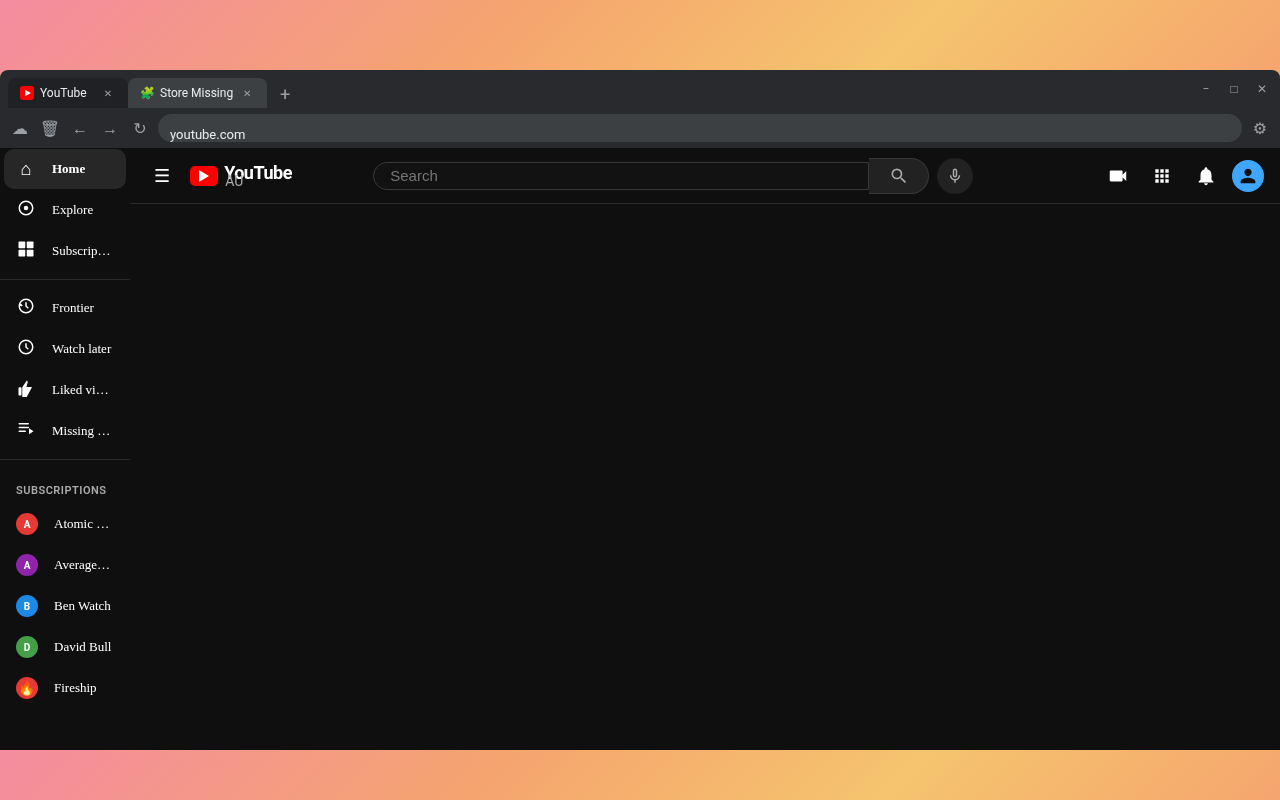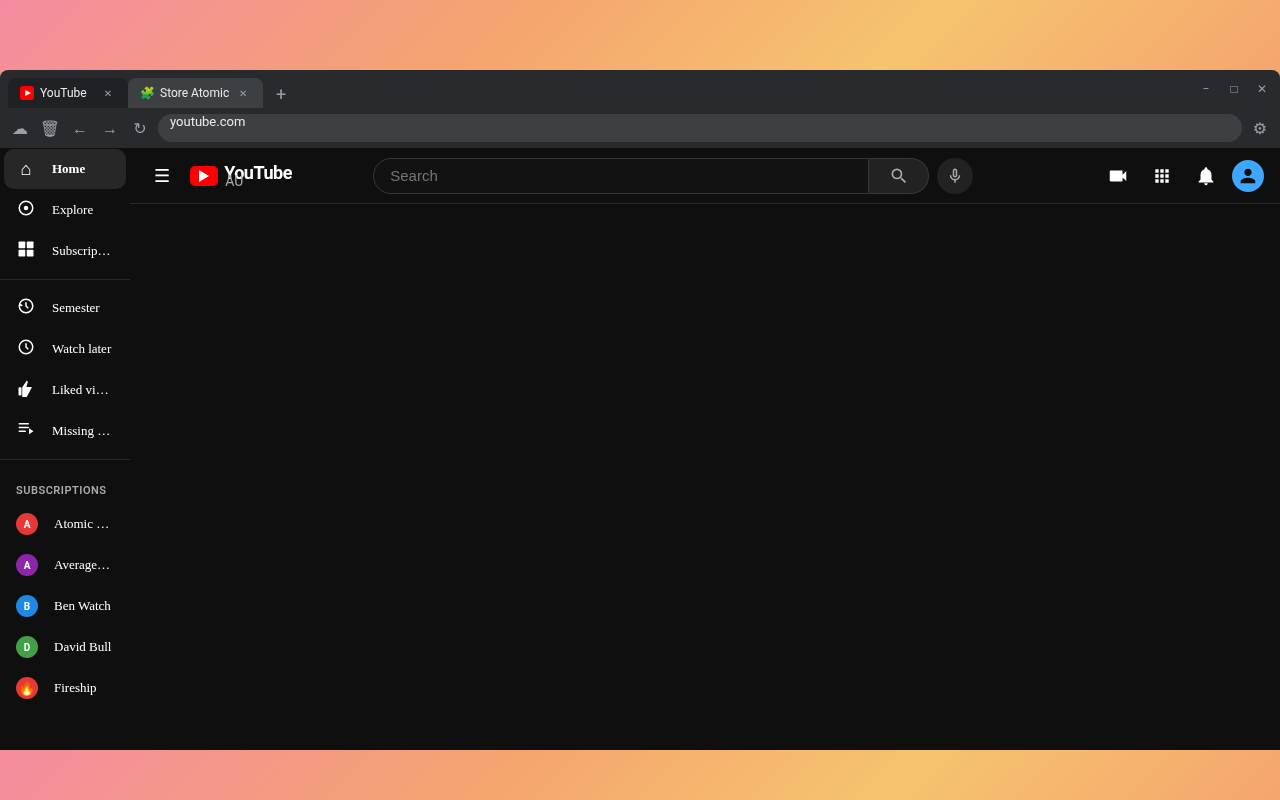--- a/index.html
+++ b/index.html
@@ -151,21 +151,21 @@
       cursor: pointer;
       border-radius: 50%;
     }
 
     .addr-field {
       flex: 1;
       background: #3c4043;
       border-radius: 20px;
       height: 28px;
       display: flex;
-      align-items: flex-start;
+      align-items: flex-end;
       padding: 0 12px;
       font-size: 13px;
       color: #e8eaed;
     }
 
     
     .sidebar-full {
       width: 130px;
       background: #0f0f0f;
       overflow-y: auto;
@@ -296,21 +296,21 @@
       margin: 0 auto;
     }
 
     .search-input-wrap {
       flex: 1;
       display: flex;
       align-items: center;
       border: 1px solid #383838;
       border-radius: 20px 0 0 20px;
       background: #121212;
-      height: 36px;
+      height: 28px;
       padding: 0 16px;
     }
 
     .search-input {
       flex: 1;
       background: transparent;
       border: none;
       outline: none;
       color: #fff;
       font-size: 15px;
@@ -410,21 +410,21 @@
             <rect width="24" height="24" rx="5" fill="#ff0000"></rect>
             <polygon points="9,7 19,12 9,17" fill="white"></polygon>
           </svg>
         </div>
         <span class="tab-title">YouTube</span>
         <div class="tab-close">✕</div>
       </div>
 
       <div class="tab">
         <div class="tab-favicon" style="font-size:12px;">🧩</div>
-        <span class="tab-title">Store Atomic</span>
+        <span class="tab-title">Store Missing</span>
         <div class="tab-close">✕</div>
       </div>
       <div class="new-tab-btn">+</div>
     </div>
     <div class="window-btns">
       <div class="win-btn">−</div>
       <div class="win-btn">□</div>
       <div class="win-btn">✕</div>
     </div>
   </div>
@@ -473,21 +473,21 @@
       <div class="divider"></div>
 
       <div class="sf-item">
         <span class="sf-icon">
           <svg width="18" height="18" viewBox="0 0 24 24" fill="none" stroke="white" stroke-width="2">
               <circle cx="12" cy="12" r="9"></circle>
               <polyline points="12,7 12,12 15,15"></polyline>
               <polyline points="3,12 5,10 7,12"></polyline>
             </svg>
         </span>
-        <span class="sf-label">Semester</span>
+        <span class="sf-label">Frontier</span>
       </div>
       <div class="sf-item">
         <span class="sf-icon">
           <svg width="18" height="18" viewBox="0 0 24 24" fill="none" stroke="white" stroke-width="2">
               <circle cx="12" cy="12" r="9"></circle>
               <polyline points="12,7 12,12 15,15"></polyline>
             </svg>
         </span>
         <span class="sf-label">Watch later</span>
       </div>

